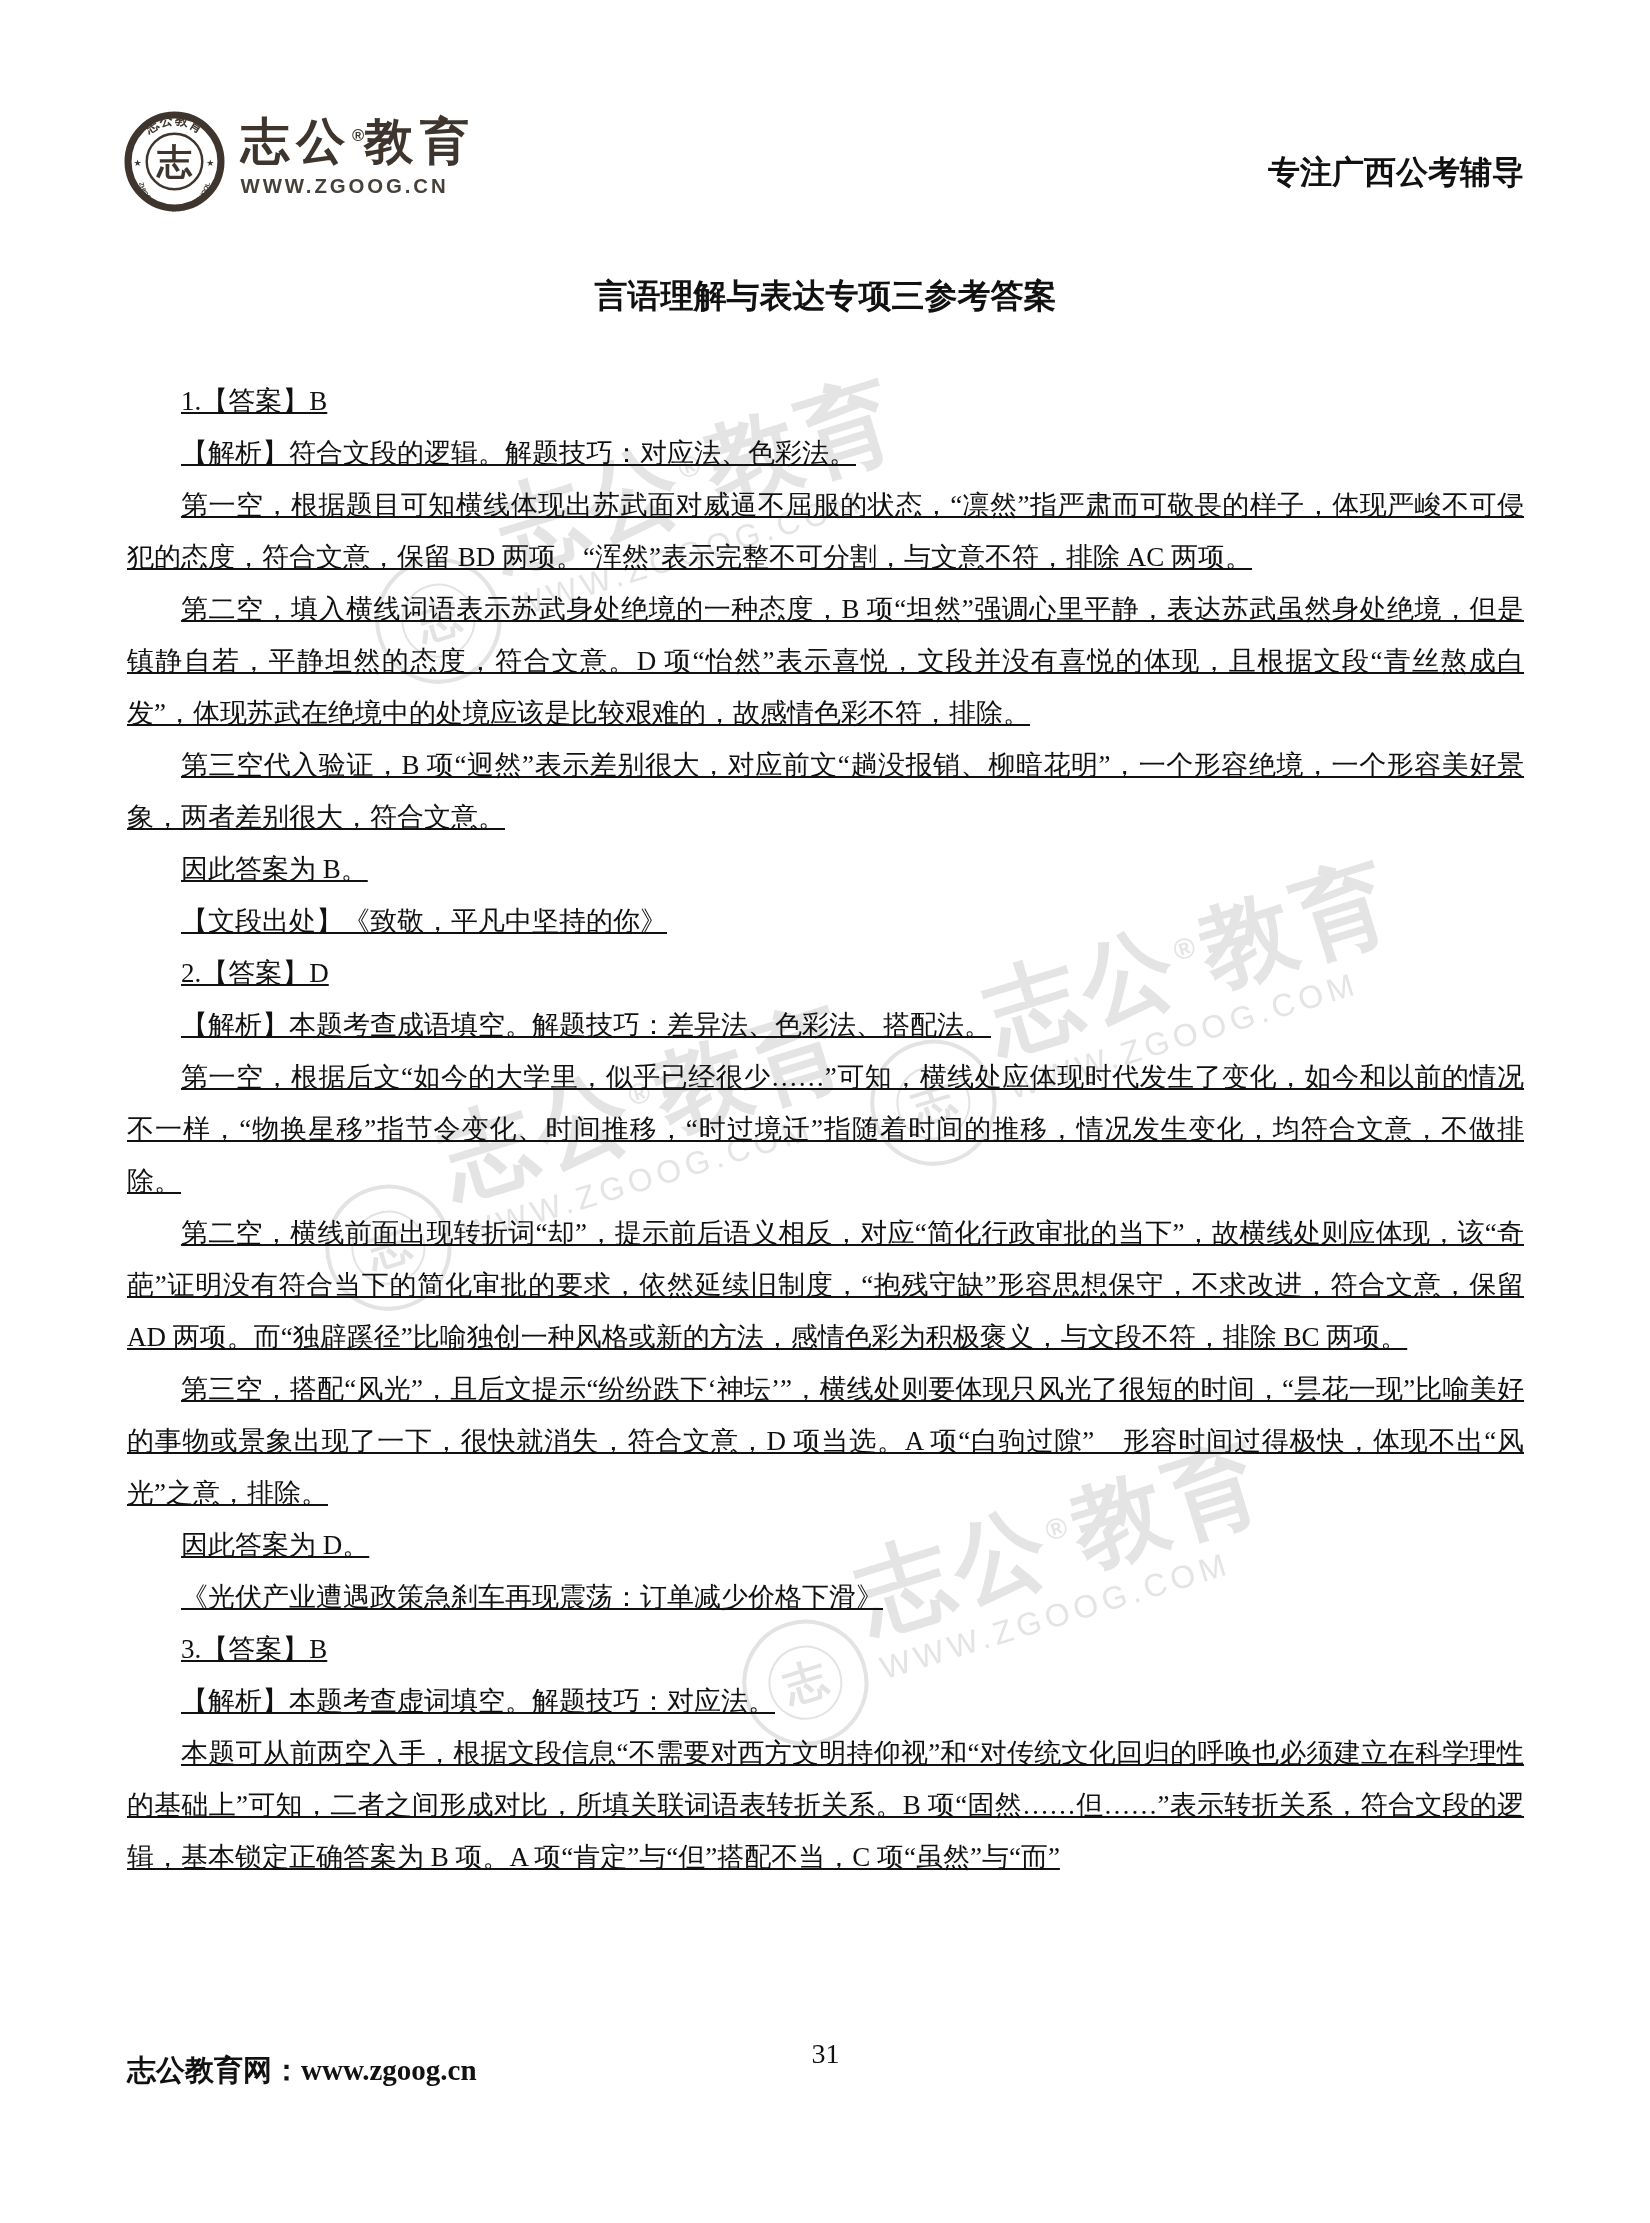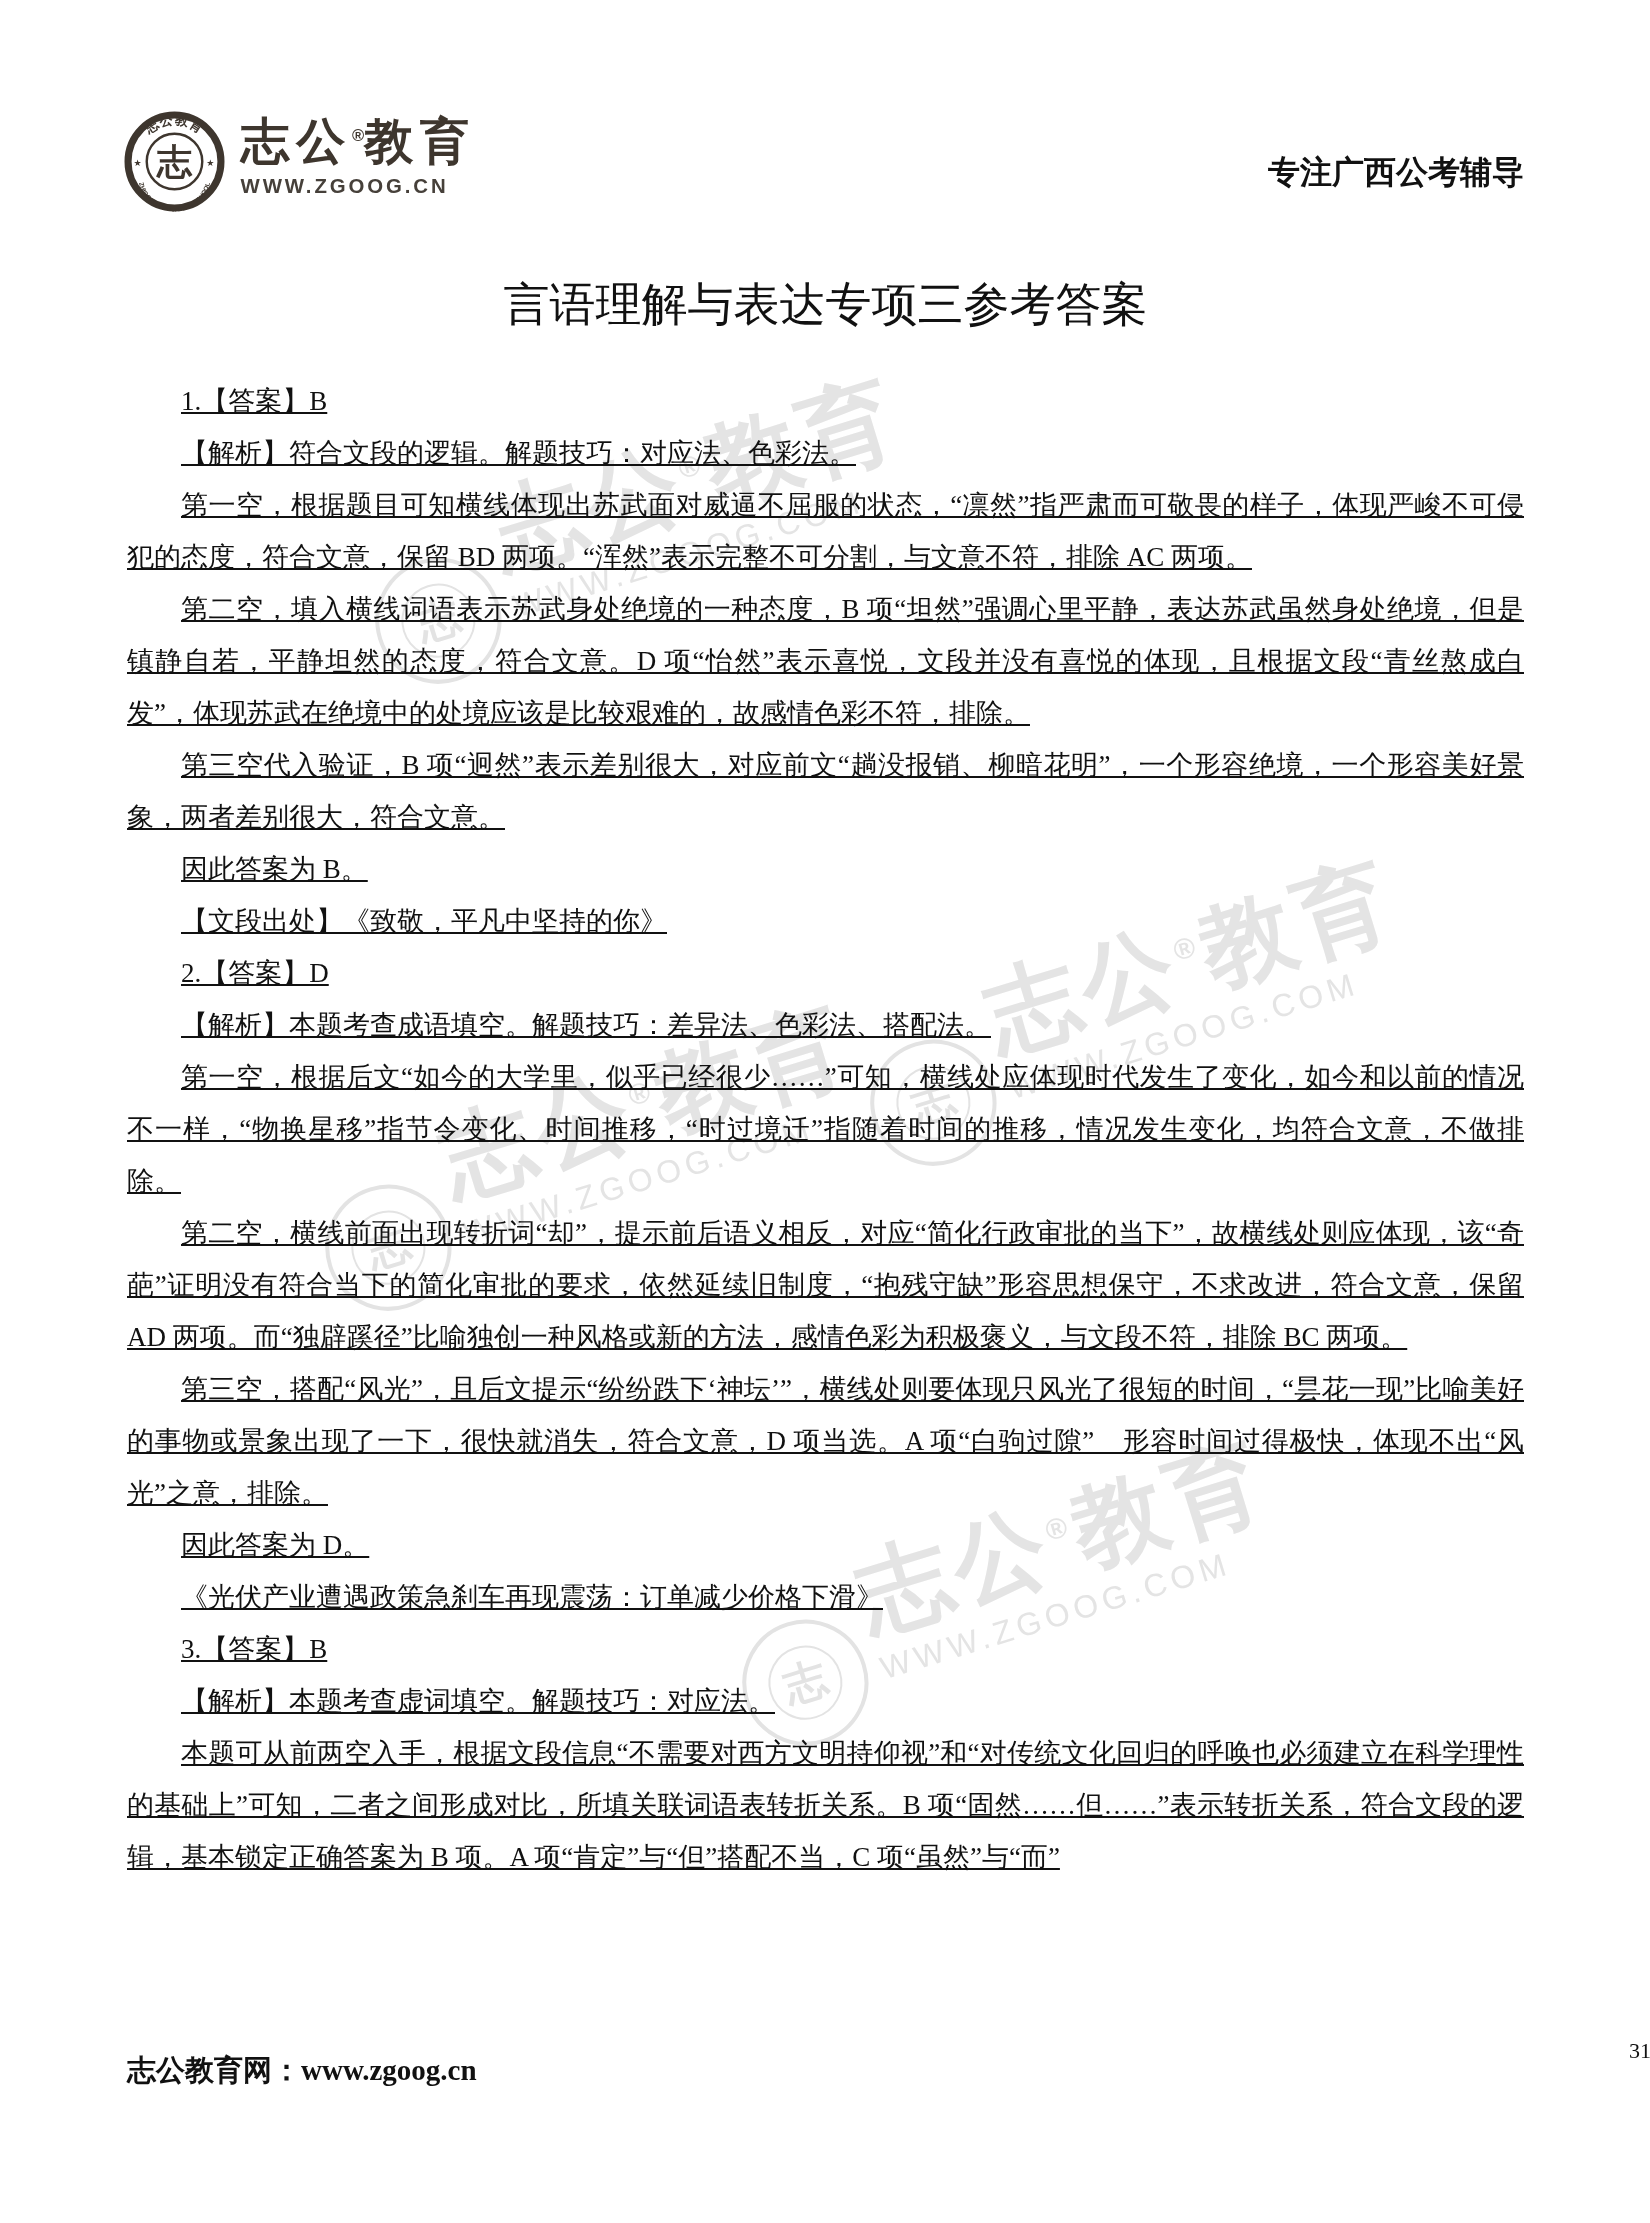--- a/index.html
+++ b/index.html
@@ -67,40 +67,40 @@
   }
   .tagline {
     position:absolute; right:127px; top:151px;
     font-size:32px; font-weight:bold; z-index:2;
   }
 
   
   .title {
     position:absolute; top:274px; left:0; width:100%;
     margin:0; text-align:center;
-    font-size:46px; font-weight:normal; z-index:1;
+    font-size:33px; font-weight:bold; z-index:1;
   }
 
   
   .content {
     position:absolute; left:127px; top:375px; width:1397px; z-index:1;
     font-size:27px; line-height:52px;
     text-align:justify;
     text-decoration:underline;
   }
   .content p { margin:0; text-indent:54px; }
 
   
   .footer-site {
     position:absolute; left:127px; top:2051px; z-index:1;
     font-size:29px; font-weight:bold; white-space:nowrap;
   }
   .page-number {
     position:absolute; left:0; top:2038px; width:100%; z-index:1;
-    text-align:right; font-size:22px;
+    text-align:center; font-size:28px;
   }
 </style>
 </head>
 <body>
 
 <div class="page">
 
   <div class="watermark-layer">
     <div class="wm wm-1">
       <div class="wm-seal">

